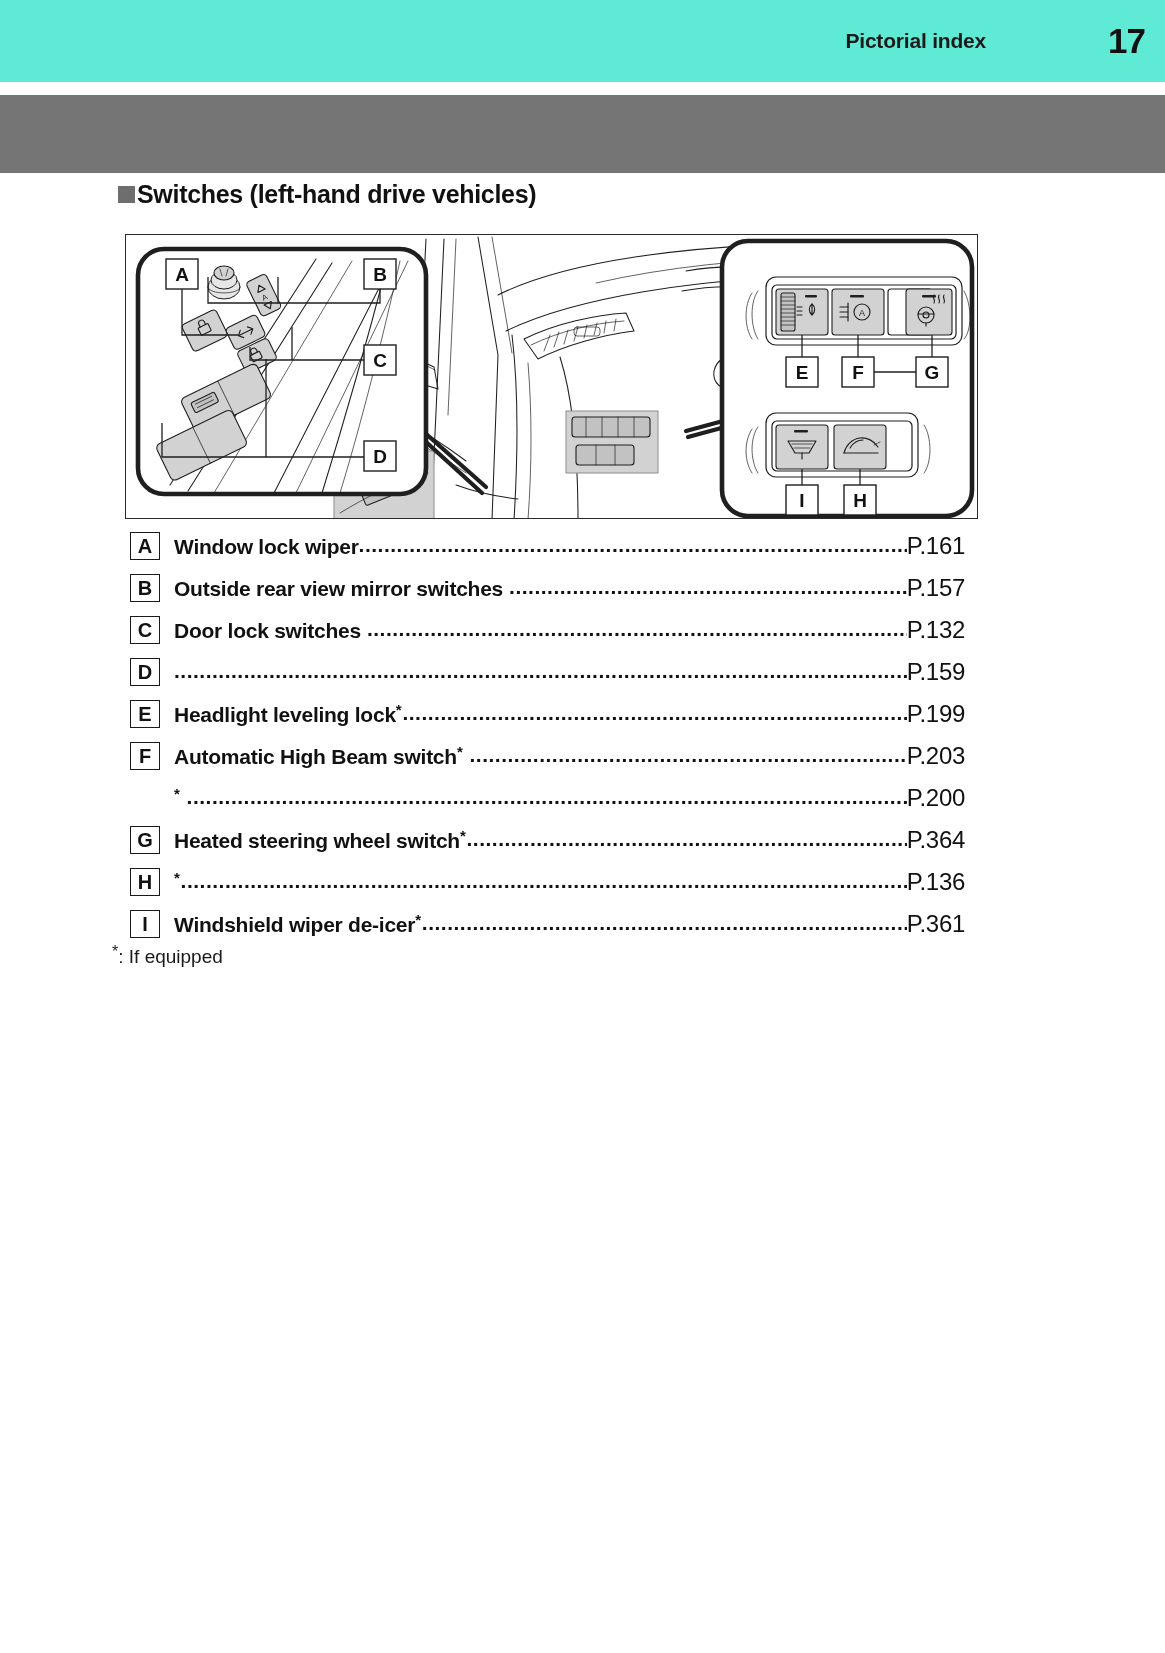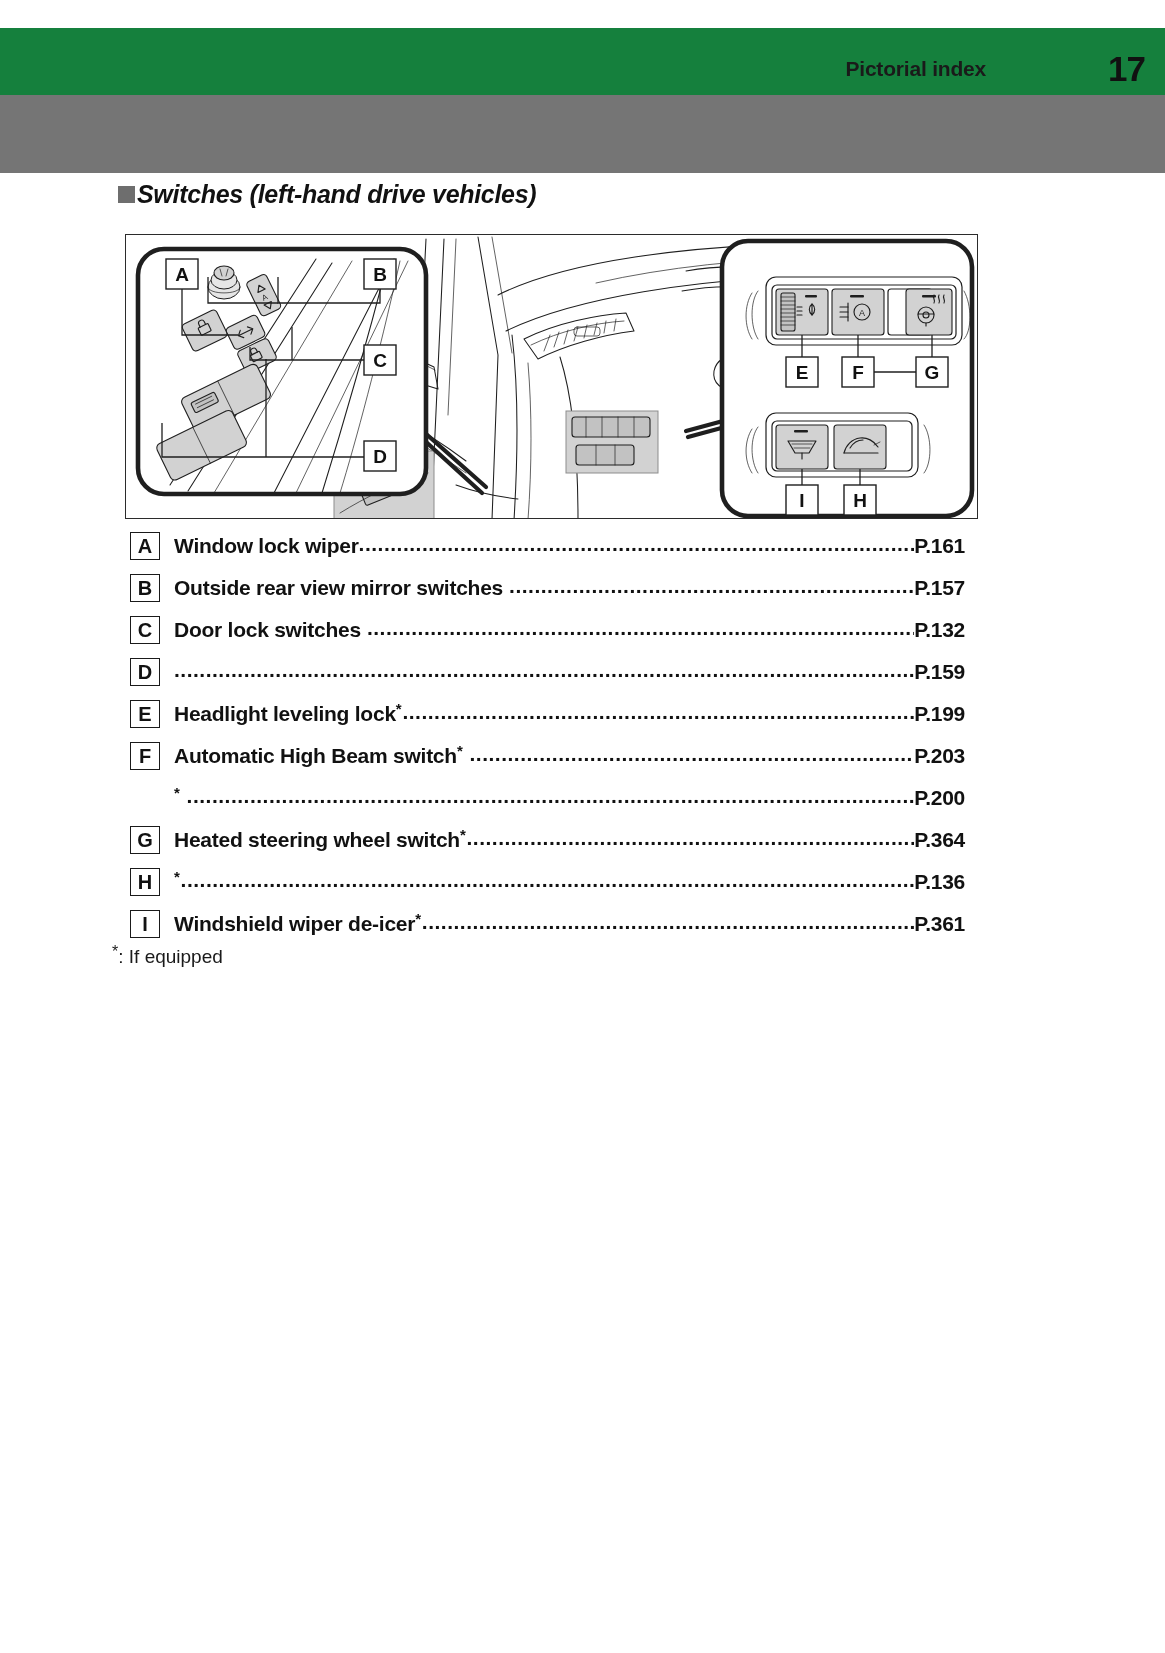--- a/index.html
+++ b/index.html
@@ -6,22 +6,22 @@
   html, body {
     width:1165px; height:1653px;
     background:#ffffff;
     font-family:"Liberation Sans", sans-serif;
     overflow:hidden;
   }
 
   
   .header-bar{
     position:absolute; left:0; top:0; width:1165px; height:82px;
-    background:#15803d;
-    display:flex; align-items:center; justify-content:flex-end;margin-top:28px;
+    background:#5eead4;
+    display:flex; align-items:center; justify-content:flex-end;
   }
   .header-title{
     font-size:21px; font-weight:bold; color:#1a1a1a;
     letter-spacing:-0.2px;
     margin-right:54px;
   }
   .header-pageno{
     font-size:35px; font-weight:bold; color:#111111;
     width:105px; text-align:right; letter-spacing:-1px;
     margin-right:20px;
@@ -30,21 +30,20 @@
     position:absolute; left:0; top:95px; width:1165px; height:78px;
     background:#757575;
   }
 
   
   .section-heading{
     position:absolute; left:118px; top:180px;
     display:flex; align-items:center;
     font-size:25px; font-weight:bold; color:#111111;
     letter-spacing:-0.3px;
-    font-style:italic;
   }
   .heading-bullet{
     display:inline-block; width:17px; height:17px;
     background:#6e6e6e; margin-right:2px; flex:0 0 auto;
   }
 
   
   .figure-frame{
     position:absolute; left:125px; top:234px;
     width:853px; height:285px;
@@ -95,21 +94,21 @@
     position:relative; top:-2px;
     letter-spacing:0.5px;
     color:#111;
   }
   .dots::after{
     content:"........................................................................................................................................";
   }
   .pageref{
     flex:0 0 auto;
     text-align:center;
-    font-size:21px; font-weight:bold; color:#111;
+    font-size:24px; font-weight:normal; color:#111;
     letter-spacing:-0.3px;
   }
   .gap-dot{ flex:0 0 auto; width:6px; }
 
   
   .footnote{
     position:absolute; left:112px; top:946px;
     display:flex; align-items:baseline;
     font-size:19px; color:#1a1a1a;
   }

